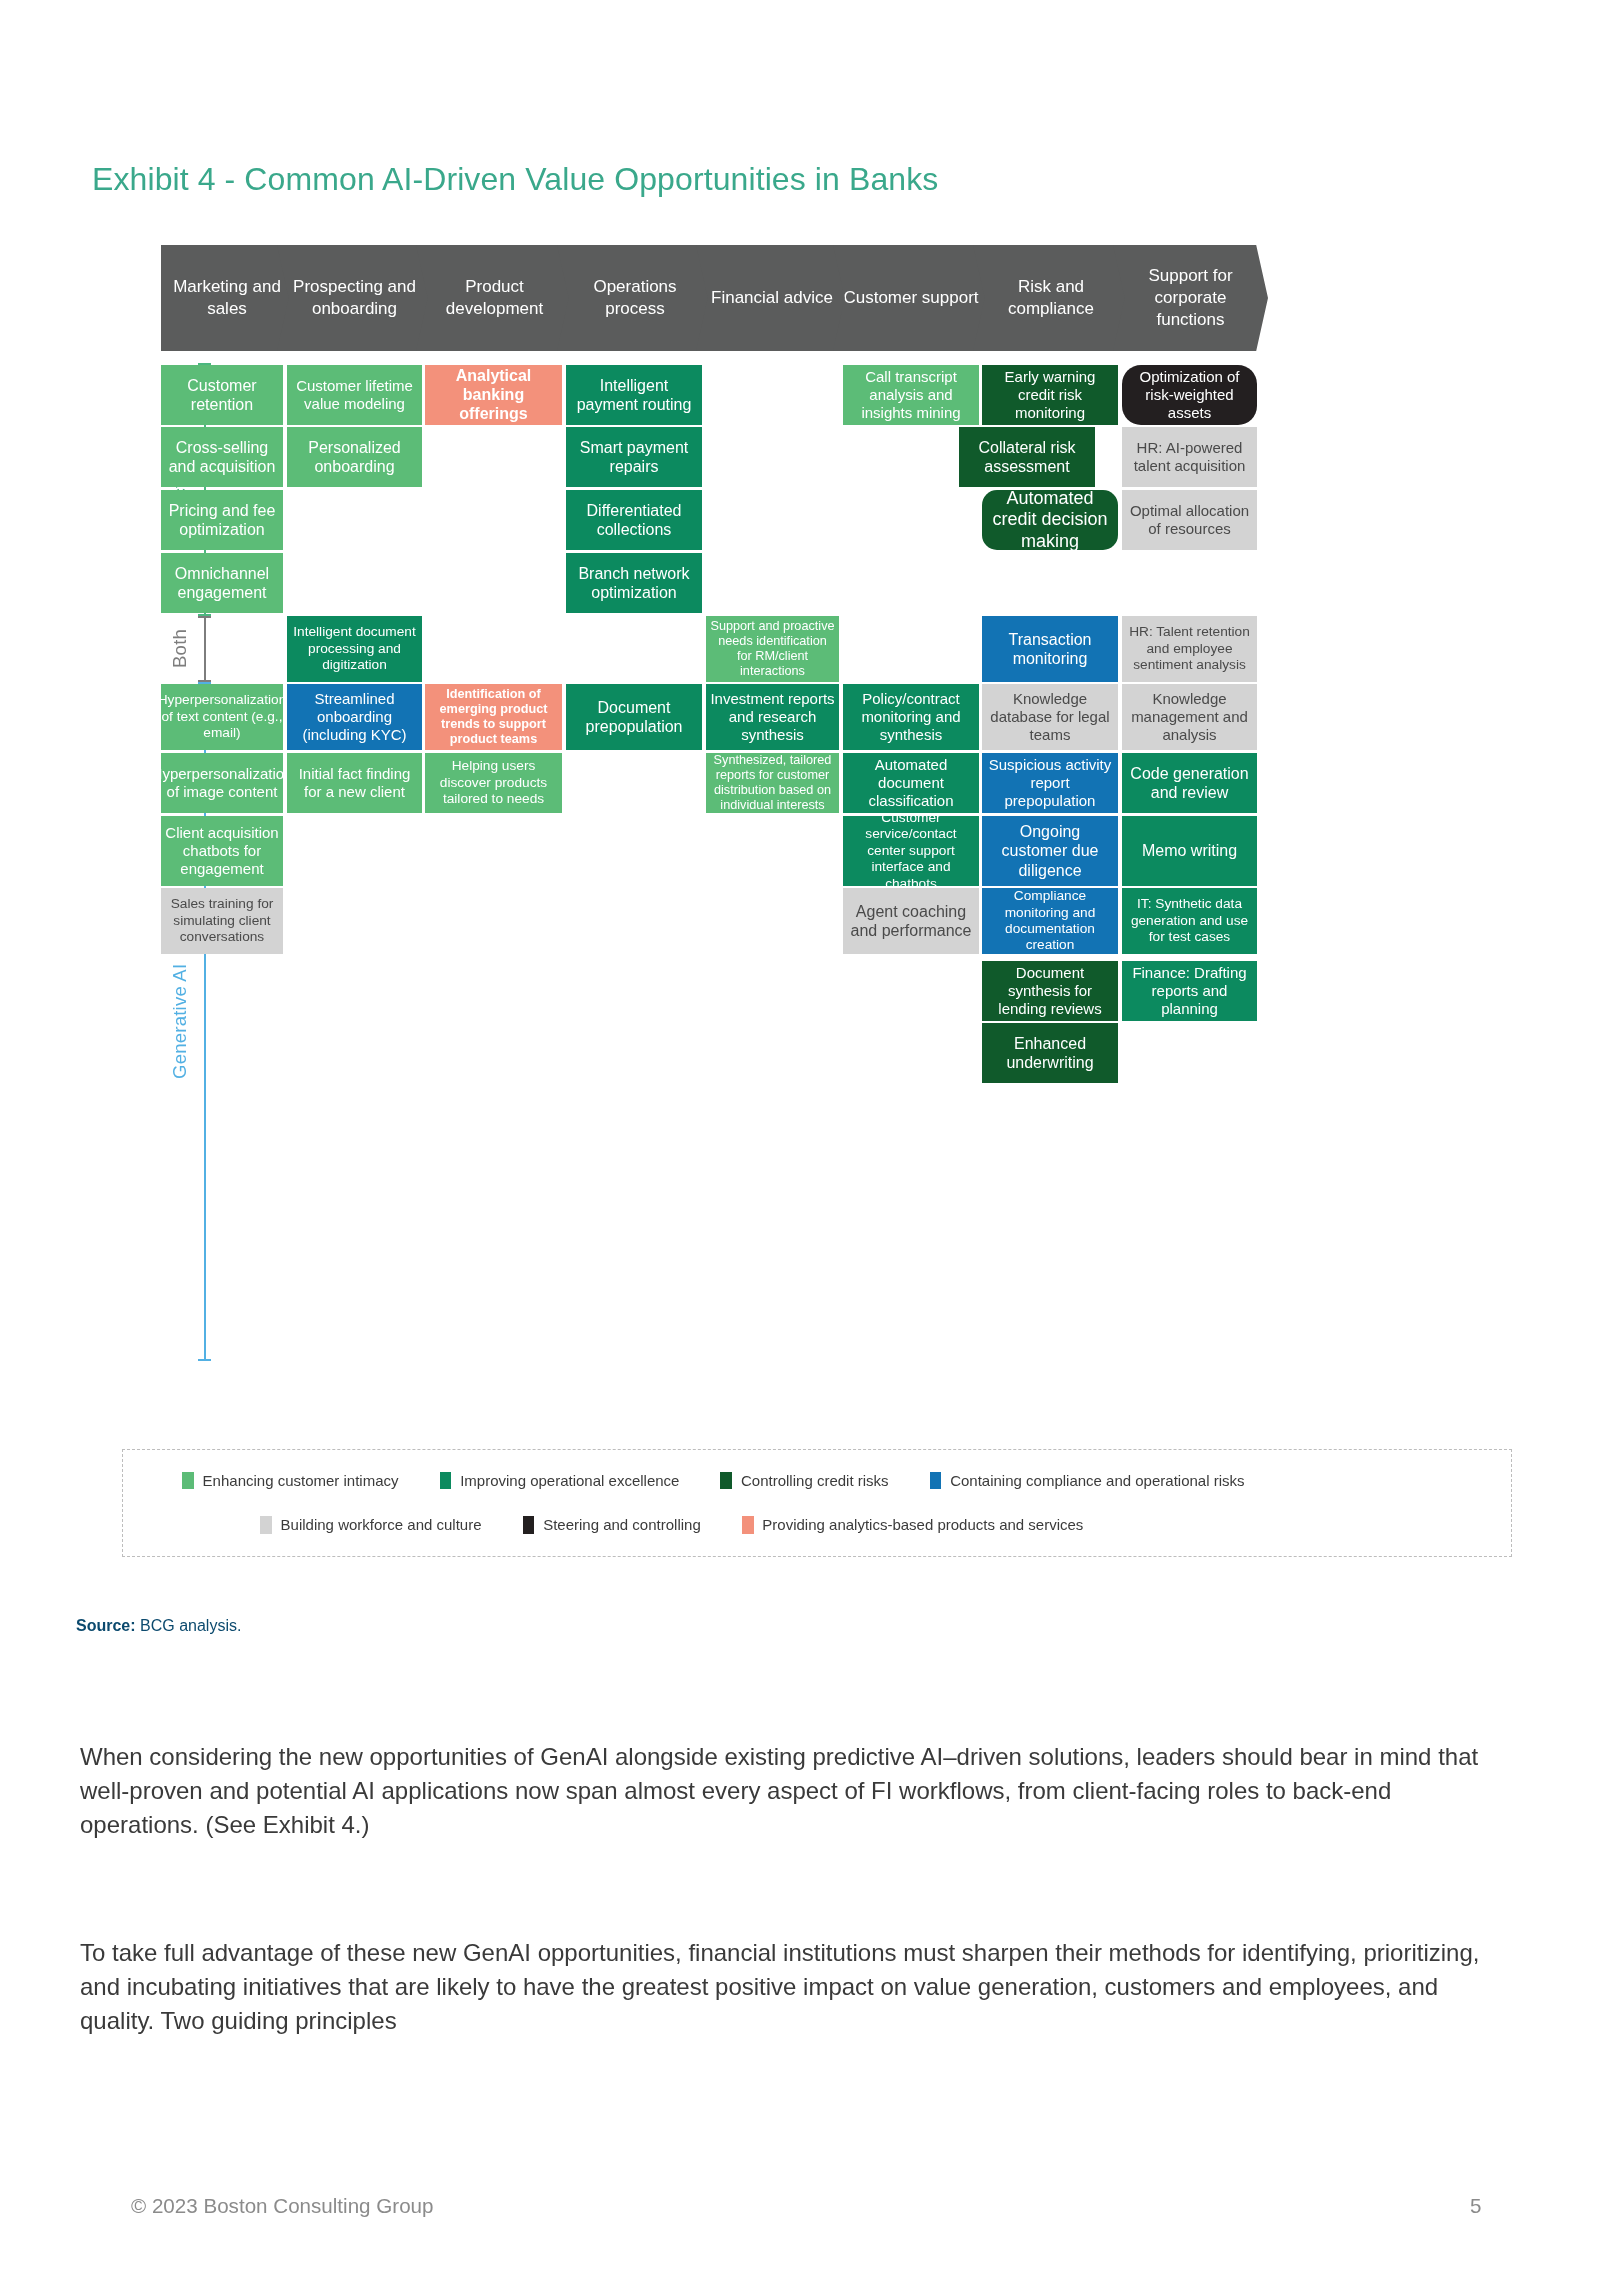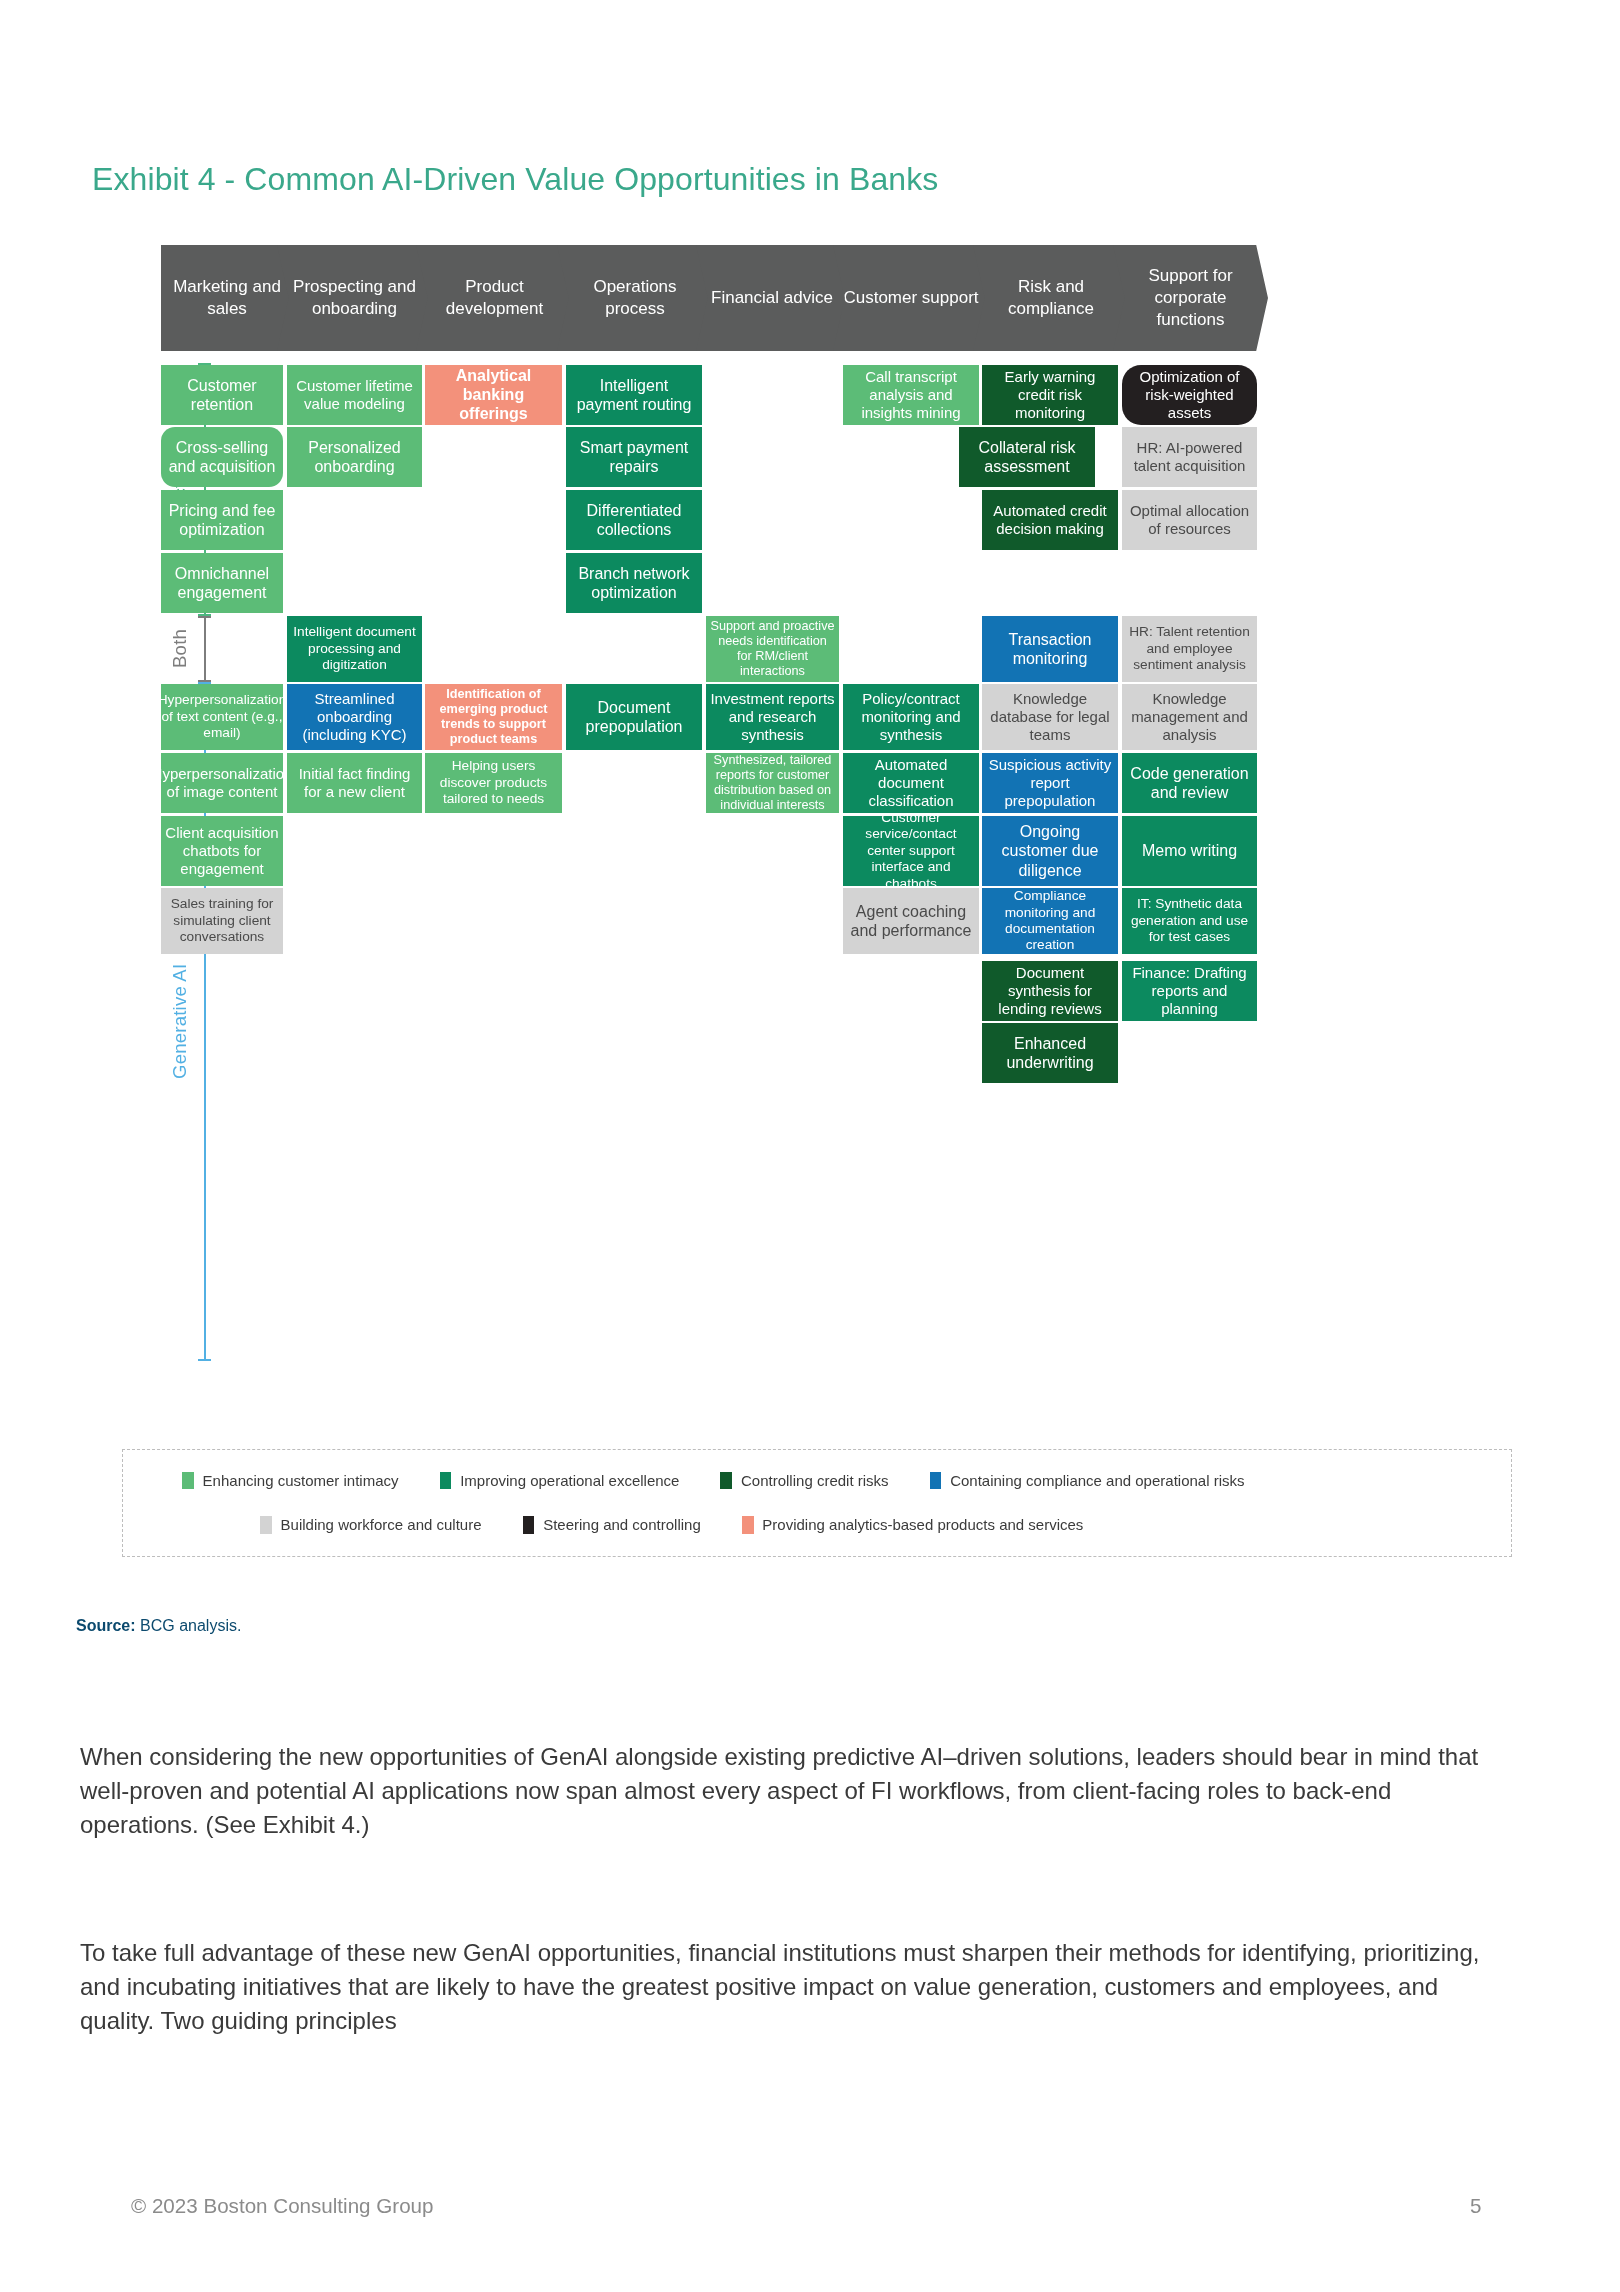--- a/index.html
+++ b/index.html
@@ -148,42 +148,42 @@
         </div>
         <div class="cell c-intimacy" style="left: 682px; width: 136px; top: 11.8px; height: 60px; font-size: 15px;">
           <span>Call transcript analysis and insights mining</span>
         </div>
         <div class="cell c-credit" style="left: 821px; width: 136px; top: 11.8px; height: 60px; font-size: 15px;">
           <span>Early warning credit risk monitoring</span>
         </div>
         <div class="cell c-steering" style="left: 961px; width: 135px; top: 11.8px; height: 60px; font-size: 15px;">
           <span>Optimization of risk-weighted assets</span>
         </div>
-        <div class="cell c-intimacy" style="left: 0px; width: 122px; top: 74px; height: 60px; font-size: 16px; border-radius: 14px;">
+        <div class="cell c-intimacy" style="left: 0px; width: 122px; top: 74px; height: 60px; font-size: 16px;">
           <span>Cross-selling and acquisition</span>
         </div>
         <div class="cell c-intimacy" style="left: 126px; width: 135px; top: 74px; height: 60px; font-size: 16px;">
           <span>Personalized onboarding</span>
         </div>
         <div class="cell c-opex" style="left: 405px; width: 136px; top: 74px; height: 60px; font-size: 16px;">
           <span>Smart payment repairs</span>
         </div>
         <div class="cell c-credit" style="left: 798px; width: 136px; top: 74px; height: 60px; font-size: 16px;">
           <span>Collateral risk assessment</span>
         </div>
         <div class="cell c-workforce" style="left: 961px; width: 135px; top: 74px; height: 60px; font-size: 15px;">
           <span>HR: AI-powered talent acquisition</span>
         </div>
         <div class="cell c-intimacy" style="left: 0px; width: 122px; top: 137px; height: 60px; font-size: 16px;">
           <span>Pricing and fee optimization</span>
         </div>
         <div class="cell c-opex" style="left: 405px; width: 136px; top: 137px; height: 60px; font-size: 16px;">
           <span>Differentiated collections</span>
         </div>
-        <div class="cell c-credit" style="left: 821px; width: 136px; top: 137px; height: 60px; font-size: 15px;">
+        <div class="cell c-credit" style="left: 821px; width: 136px; top: 137px; height: 60px; font-size: 18px; border-radius: 15px;">
           <span>Automated credit decision making</span>
         </div>
         <div class="cell c-workforce" style="left: 961px; width: 135px; top: 137px; height: 60px; font-size: 15px;">
           <span>Optimal allocation of resources</span>
         </div>
         <div class="cell c-intimacy" style="left: 0px; width: 122px; top: 200px; height: 60px; font-size: 16px;">
           <span>Omnichannel engagement</span>
         </div>
         <div class="cell c-opex" style="left: 405px; width: 136px; top: 200px; height: 60px; font-size: 16px;">
           <span>Branch network optimization</span>

